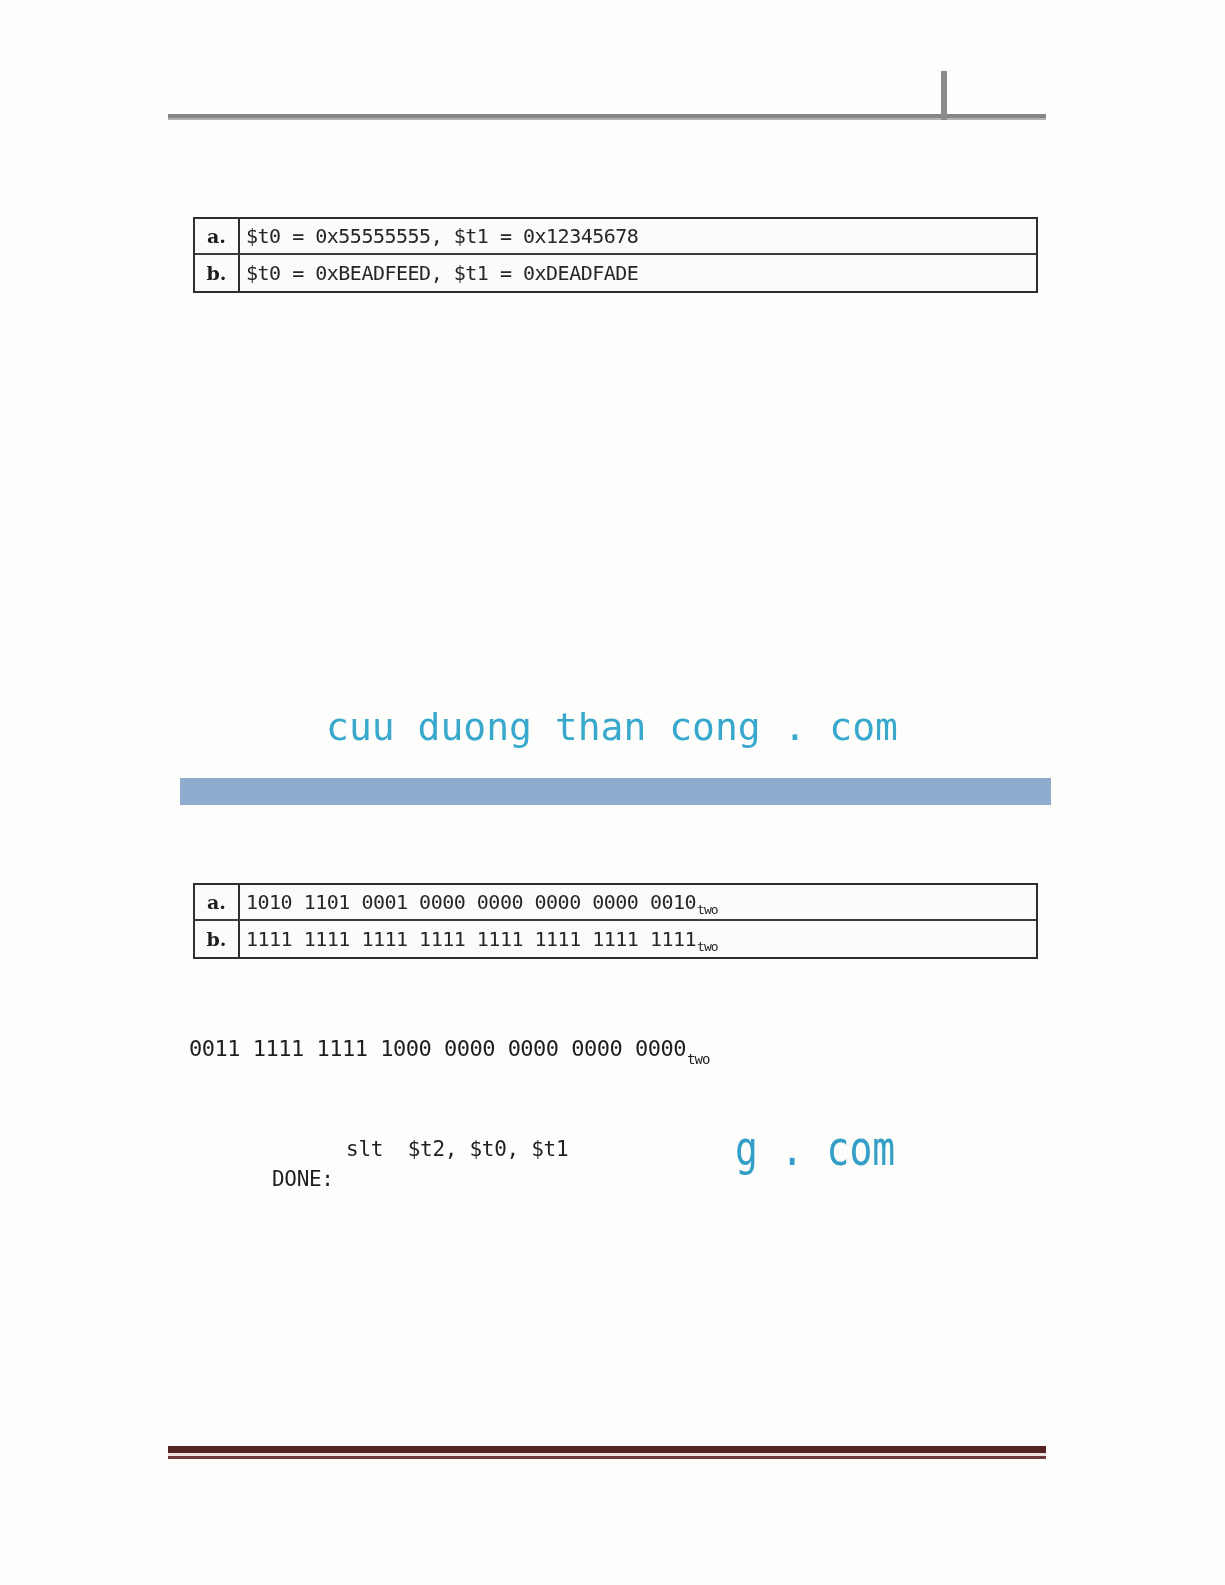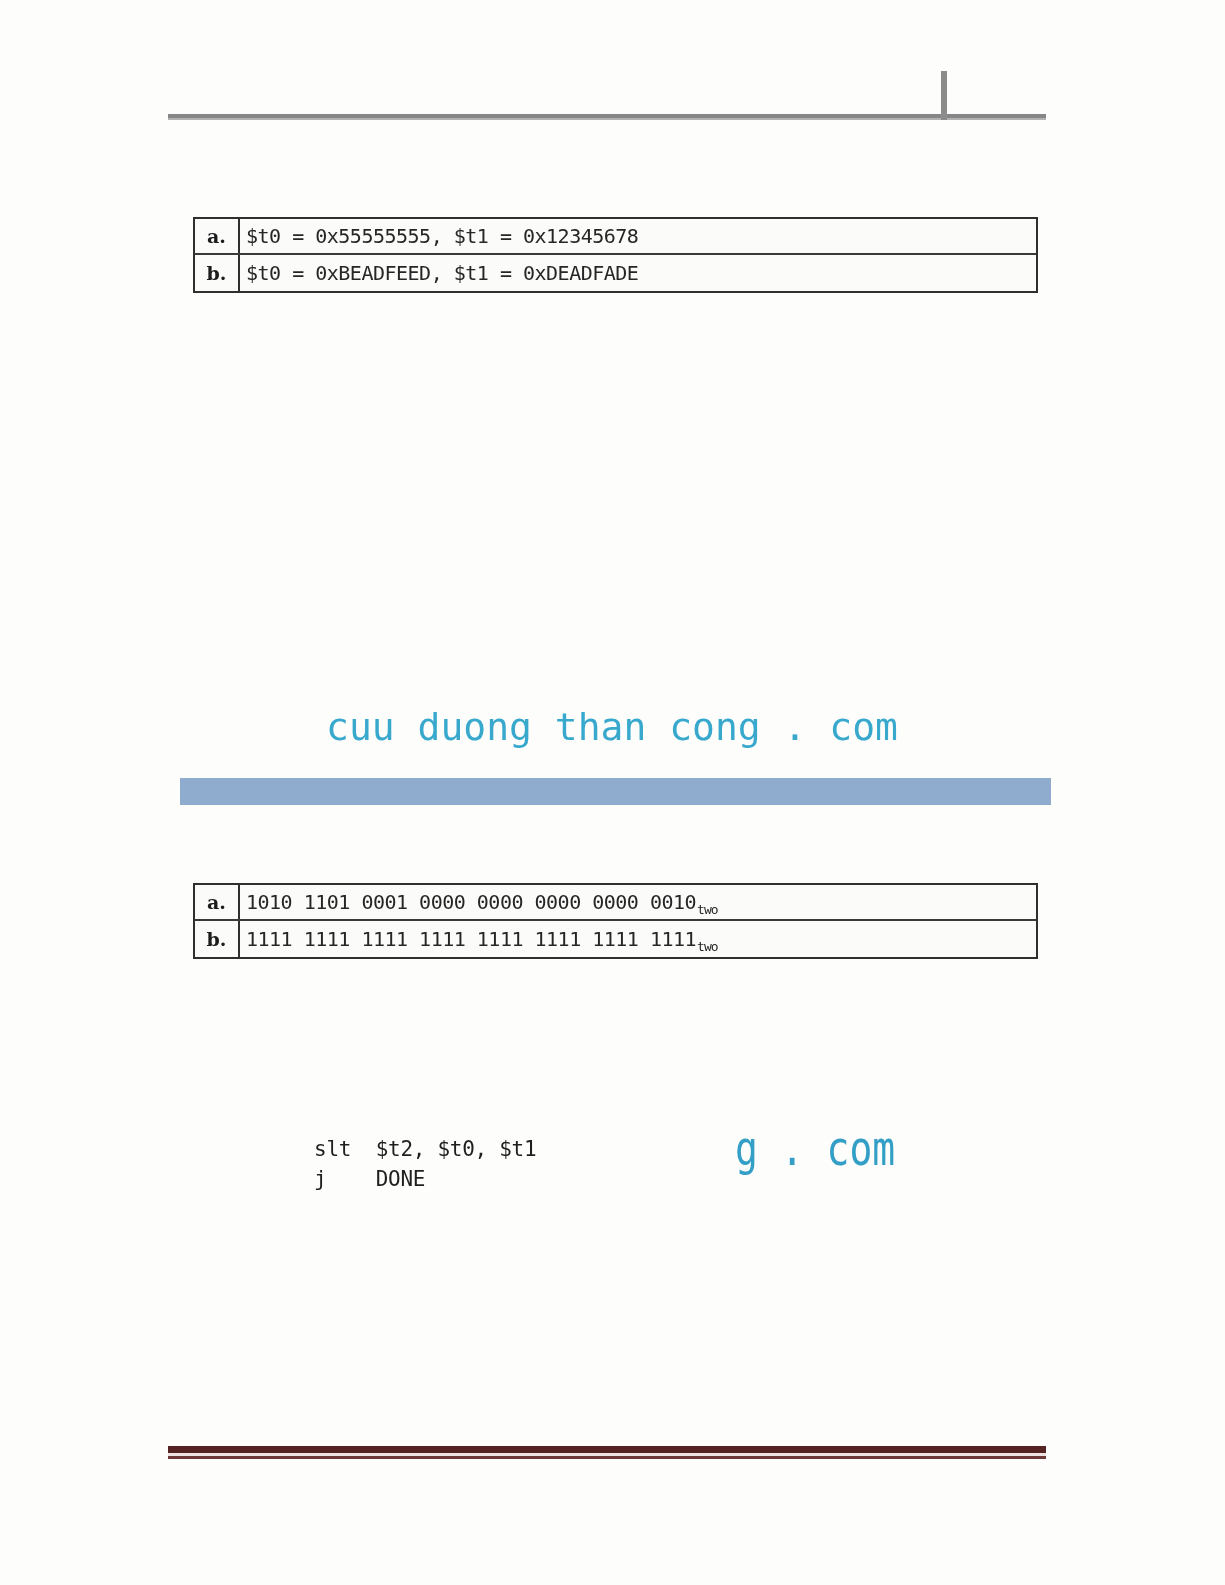--- a/index.html
+++ b/index.html
@@ -78,21 +78,21 @@
     letter-spacing: -0.5px; white-space: pre;
   }
   .binary-line .sub { font-size: 14px; top: 8px; }
 
   
   .code-block {
     position: absolute; left: 240px; top: 1134px;
     font-size: 21px; line-height: 30px;
     color: #1f1f1f;
   }
-  .code-line { white-space: pre; letter-spacing: -0.3px; }
+  .code-line { white-space: pre; letter-spacing: -0.3px; margin-left: 32px; }
 
   
   .bottom-rule-thick {
     position: absolute; left: 168px; top: 1446px;
     width: 878px; height: 7px; background: #562325;
   }
   .bottom-rule-gap {
     position: absolute; left: 168px; top: 1453px;
     width: 878px; height: 3px; background: #efe2e2;
   }
@@ -127,24 +127,25 @@
     <div class="trow divided">
       <div class="tlabel">a.</div>
       <div class="tcontent"><span>1010 1101 0001 0000 0000 0000 0000 0010</span><span class="sub">two</span></div>
     </div>
     <div class="trow">
       <div class="tlabel">b.</div>
       <div class="tcontent"><span>1111 1111 1111 1111 1111 1111 1111 1111</span><span class="sub">two</span></div>
     </div>
   </div>
 
+  <div class="binary-line"><span>0011 1111 1111 1000 0000 0000 0000 0000</span><span class="sub">two</span></div>
 
   <div class="code-block">
     <div class="code-line">      slt  $t2, $t0, $t1</div>
-    <div class="code-line">      j    DONE</div>
+    <div class="code-line">DONE:</div>
   </div>
 
   <div class="watermark-fragment">g . com</div>
 
   <div class="bottom-rule-thick"></div>
   <div class="bottom-rule-gap"></div>
   <div class="bottom-rule-thin"></div>
 
 </div>
 

